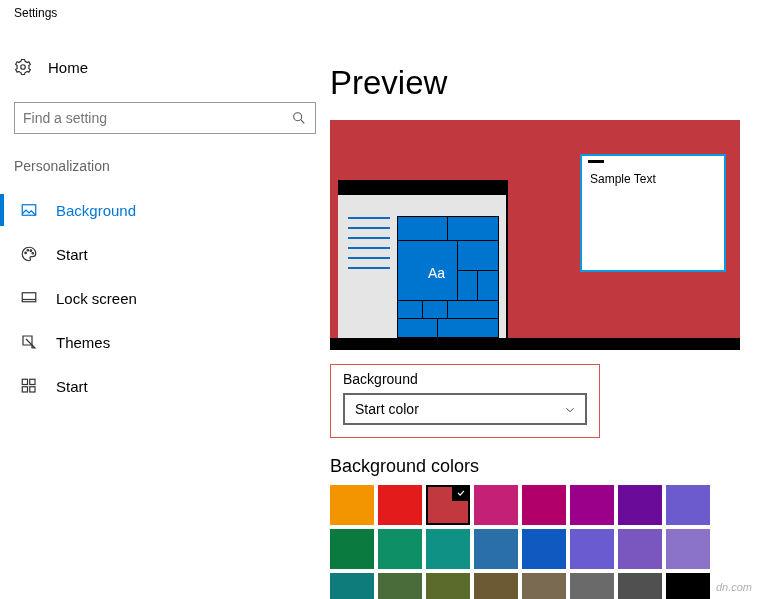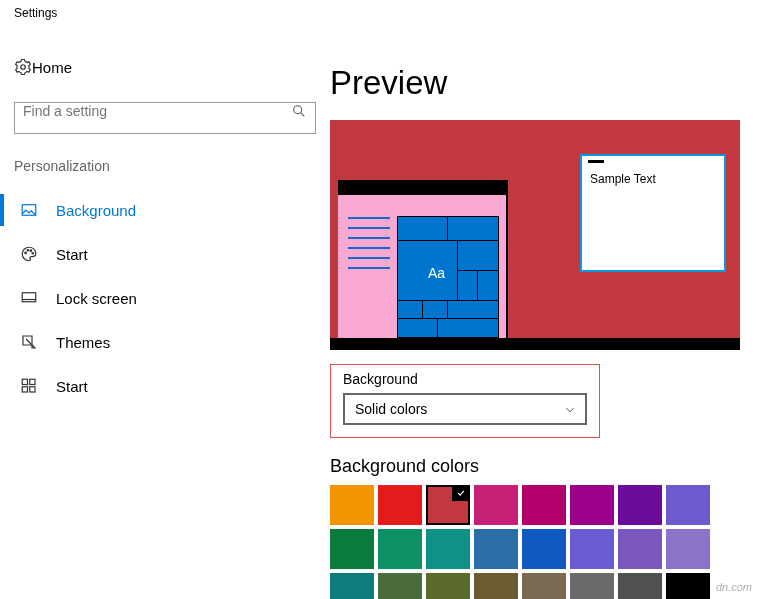--- a/index.html
+++ b/index.html
@@ -1,35 +1,35 @@
 <!DOCTYPE html>
 <html><head>
 <meta charset="utf-8">
 <style>
   * { box-sizing: border-box; margin: 0; padding: 0; font-family: "Segoe UI", Arial, sans-serif; }
   body { width: 758px; height: 599px; background: #fff; overflow: hidden; font-size: 14px; color: #000; position: relative; }
   .app-title { font-size: 12px; padding: 6px 0 6px 14px; }
   .layout { display: flex; }
   .sidebar { width: 330px; padding: 14px 14px 0 14px; }
-  .home-row { display: flex; align-items: center; margin: 18px 0 26px 0; }
+  .home-row { display: flex; align-items: center; gap: 16px; margin: 18px 0 26px 0; }
   .home-row .icon { width: 18px; height: 18px; display: inline-flex; align-items: center; justify-content: center; }
   .home-label { font-size: 15px; }
-  .search-box { display: flex; align-items: flex-start; border: 1px solid #999; height: 32px; padding: 0 8px; }
+  .search-box { display: flex; align-items: center; border: 1px solid #999; height: 32px; padding: 0 8px; }
   .search-box input { border: none; outline: none; flex: 1; font-size: 14px; background: transparent; }
   .search-box .sicon { width: 16px; height: 16px; }
   .section-label { color: #666; font-size: 14px; margin: 24px 0 14px 0; }
   .nav-item { display: flex; align-items: center; gap: 18px; height: 44px; padding-left: 6px; cursor: pointer; font-size: 15px; position: relative; }
   .nav-item.active { color: #0078d7; }
   .nav-item.active::before { content: ""; position: absolute; left: -14px; top: 6px; bottom: 6px; width: 4px; background: #0078d7; }
   .nav-item .nicon { width: 18px; height: 18px; display: inline-flex; align-items: center; justify-content: center; }
   .content { flex: 1; padding: 14px 10px 0 0; }
   .preview-h { font-size: 33px; font-weight: 400; margin: 24px 0 18px 0; }
   .preview-box { width: 410px; height: 230px; background: #c1393f; position: relative; }
   .taskbar-sim { position: absolute; left: 8px; bottom: 0; width: 170px; height: 170px; background: #000; }
-  .start-panel { position: absolute; left: 0; bottom: 0; width: 168px; height: 155px; background: #f9a8d4; }
+  .start-panel { position: absolute; left: 0; bottom: 0; width: 168px; height: 155px; background: #e5e5e5; }
   .lines { position: absolute; left: 10px; top: 22px; width: 42px; }
   .lines span { display: block; height: 2px; background: #0e6cc6; margin-bottom: 8px; }
   .tilearea { position: absolute; left: 60px; top: 22px; width: 100px; height: 120px; background: #0075d0; }
   .tilearea .grid { position: absolute; inset: 0; }
   .tilearea .g { position: absolute; background: #0075d0; outline: 1px solid #000; }
   .aa { position: absolute; left: 30px; top: 48px; color: #fff; font-size: 14px; }
   .sample-win { position: absolute; right: 14px; top: 34px; width: 146px; height: 118px; background: #fff; border: 2px solid #0b9adf; }
   .sample-win .bar { position: absolute; left: 6px; top: 4px; width: 16px; height: 3px; background: #000; }
   .sample-win .txt { position: absolute; left: 8px; top: 16px; font-size: 12px; }
   .taskb { position: absolute; left: 0; right: 0; bottom: 0; height: 12px; background: #000; }
@@ -166,21 +166,21 @@
       <div class="sample-win">
         <div class="bar"></div>
         <div class="txt">Sample Text</div>
       </div>
       <div class="taskb"></div>
     </div>
 
     <div class="bg-label-box">
       <div class="bg-label">Background</div>
       <div class="dropdown">
-        <span>Solid colors</span>
+        <span>Start color</span>
         <span class="chev">
           <svg viewBox="0 0 24 24" width="14" height="14" fill="none" stroke="#333" stroke-width="1.6">
               <polyline points="6 9 12 15 18 9"></polyline>
             </svg>
         </span>
       </div>
     </div>
 
     <div class="bg-colors-label">Background colors</div>
     <div class="color-grid" id="color-grid">

